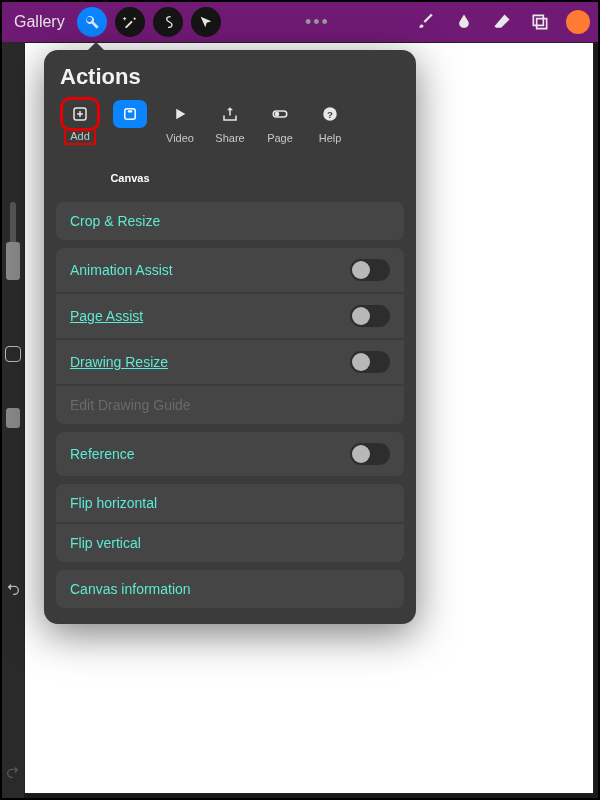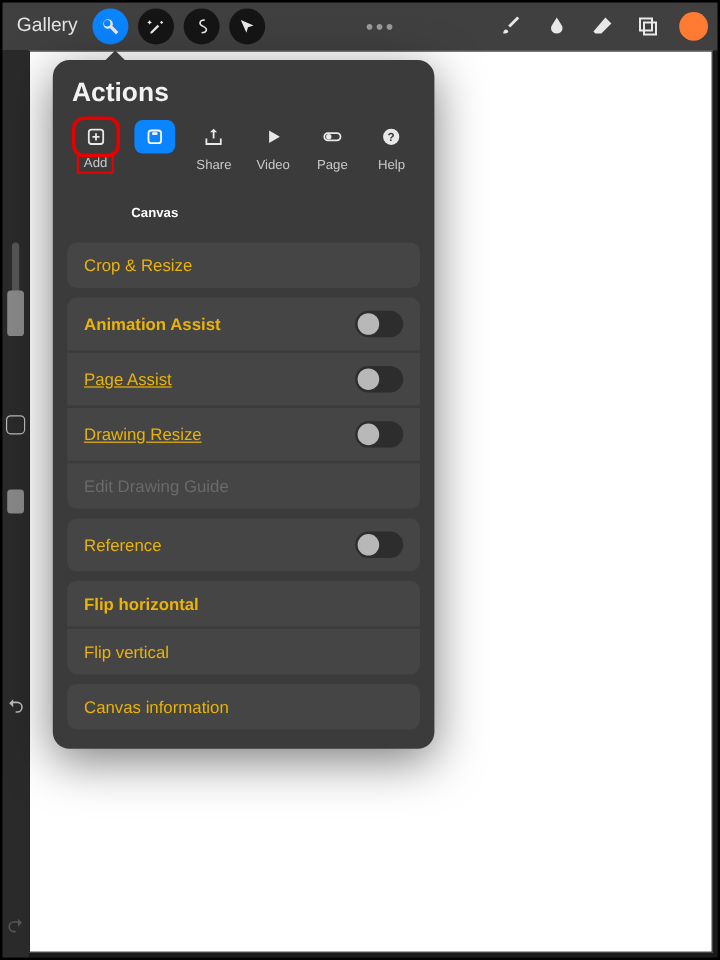--- a/index.html
+++ b/index.html
@@ -6,21 +6,21 @@
   body {
     width: 600px; height: 800px;
     background: #1a1a1a;
     font-family: -apple-system, Helvetica, Arial, sans-serif;
     overflow: hidden;
     border: 2px solid #000;
     position: relative;
   }
   .topbar {
     height: 40px;
-    background: #404040;
+    background: #701a75;
     display: flex;
     align-items: center;
     padding: 0 8px;
     gap: 8px;
   }
   .gallery-link {
     color: #e5e5e5;
     font-size: 16px;
     padding: 0 4px;
     cursor: pointer;
@@ -90,21 +90,21 @@
     color: #bbb; font-size: 16px;
     cursor: pointer;
     padding-bottom: 10px;
   }
   .redo { color: #555; padding-bottom: 14px; }
 
   
   .actions-panel {
     position: absolute;
     top: 48px; left: 42px;
-    width: 318px;
+    width: 372px;
     background: #3b3b3b;
     border-radius: 14px;
     box-shadow: 0 10px 40px rgba(0,0,0,0.5);
     padding: 14px 12px 14px 12px;
     color: #e5e5e5;
   }
   .actions-panel::before {
     content:"";
     position:absolute;
     top:-8px; left:44px;
@@ -147,29 +147,29 @@
     margin-top:-2px;
   }
   .tab-item.active .tab-label { color: #fff; font-weight: 600; margin-top: 40px; }
 
   .list-group { margin-top: 8px; }
   .list-row {
     background: #454545;
     border-radius: 8px;
     padding: 11px 14px;
     font-size: 14px;
-    color: #eab308;
+    color: #5eead4;
     display: flex; align-items: center; justify-content: space-between;
     cursor: pointer;
     margin-bottom: 2px;
   }
   .list-row + .list-row {
     border-top-left-radius: 0; border-top-right-radius: 0;
   }
-  .group-first { border-bottom-left-radius: 0; border-bottom-right-radius: 0; font-weight: bold; }
+  .group-first { border-bottom-left-radius: 0; border-bottom-right-radius: 0; }
   .group-mid { border-radius: 0; text-decoration: underline; }
   .group-last { border-top-left-radius: 0; border-top-right-radius: 0; text-align: center; }
   .list-row.disabled { color: #6a6a6a; }
   .toggle {
     width: 40px; height: 22px; border-radius: 11px;
     background: #2d2d2d;
     position: relative;
     cursor: pointer;
   }
   .toggle::after {
@@ -269,32 +269,32 @@
           <svg viewBox="0 0 24 24">
             <rect x="5" y="5" width="14" height="14" rx="3" fill="none" stroke="#fff" stroke-width="2"></rect>
             <rect x="9" y="7" width="6" height="3" rx="1" fill="#fff"></rect>
           </svg>
         </div>
       <div class="tab-label">Canvas</div>
     </div>
     <div class="tab-item">
       <div class="tab-icon-wrap">
           <svg viewBox="0 0 24 24">
+            <path d="M7 5l12 7-12 7z"></path>
+          </svg>
+        </div>
+      <div class="tab-label">Video</div>
+    </div>
+    <div class="tab-item">
+      <div class="tab-icon-wrap">
+          <svg viewBox="0 0 24 24">
             <path d="M12 3l4 4h-3v7h-2V7H8l4-4zM5 14v5h14v-5h2v7H3v-7h2z"></path>
           </svg>
         </div>
       <div class="tab-label">Share</div>
-    </div>
-    <div class="tab-item">
-      <div class="tab-icon-wrap">
-          <svg viewBox="0 0 24 24">
-            <path d="M7 5l12 7-12 7z"></path>
-          </svg>
-        </div>
-      <div class="tab-label">Video</div>
     </div>
     <div class="tab-item">
       <div class="tab-icon-wrap">
           <svg viewBox="0 0 24 24">
             <rect x="3" y="8" width="18" height="8" rx="4" fill="none" stroke="#e8e8e8" stroke-width="2"></rect>
             <circle cx="8" cy="12" r="3" fill="#e8e8e8"></circle>
           </svg>
         </div>
       <div class="tab-label">Page</div>
     </div>

